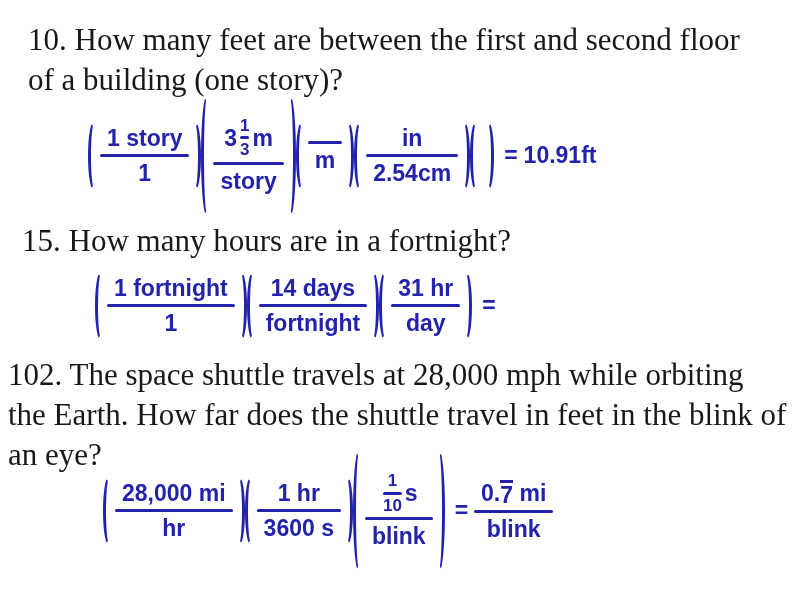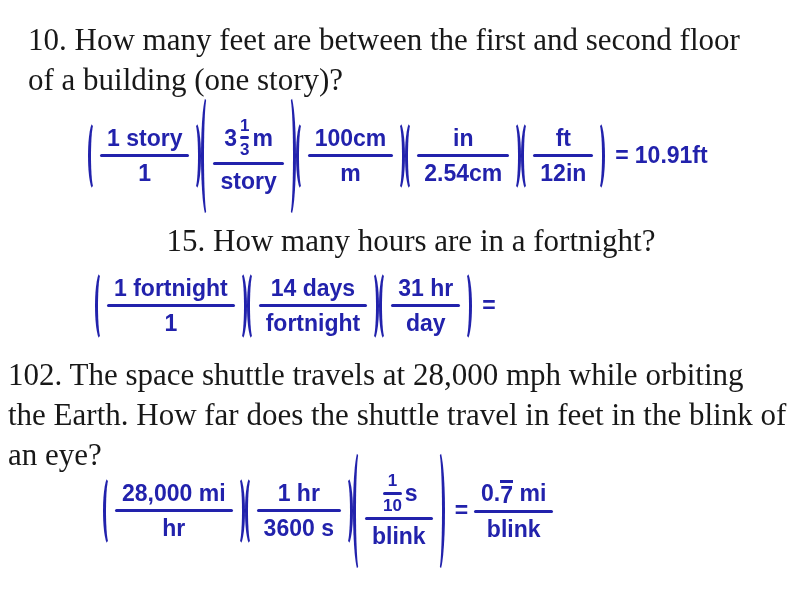--- a/index.html
+++ b/index.html
@@ -13,21 +13,21 @@
     width:800px;height:600px;background:var(--bg);
     position:relative;overflow:hidden;
   }
   
   .question{
     font-family:Liberation Serif, serif;
     font-size:31px;line-height:1.3;color:var(--ink);
     white-space:pre-line;
   }
   #q10{padding-top:20px;margin-left:28px;}
-  #q15{margin-top:4px;margin-left:22px;text-align:center;}
+  #q15{margin-top:4px;margin-left:22px;}
   #q102{margin-top:14px;margin-left:8px;}
   
   .equation{
     font-family:"Liberation Sans","DejaVu Sans",sans-serif;
     font-weight:700;color:var(--blue);font-size:23px;
     display:flex;align-items:center;
   }
   #eq1{margin-left:88px;margin-top:-6px;}
   #eq2{margin-left:95px;margin-top:10px;}
   #eq3{margin-left:103px;margin-top:-26px;}
@@ -99,44 +99,38 @@
           </span>
           <span class="bar"></span>
           <span class="den">story</span>
         </span>
         <span class="paren r h122"></span>
       </span>
 
       <span class="factor">
         <span class="paren l h70"></span>
         <span class="frac">
-          <span class="num">100cm</span>
           <span class="bar"></span>
           <span class="den">m</span>
         </span>
         <span class="paren r h70"></span>
       </span>
 
       <span class="factor">
         <span class="paren l h70"></span>
         <span class="frac">
           <span class="num">in</span>
           <span class="bar"></span>
           <span class="den">2.54cm</span>
         </span>
         <span class="paren r h70"></span>
       </span>
 
       <span class="factor">
         <span class="paren l h70"></span>
-        <span class="frac">
-          <span class="num">ft</span>
-          <span class="bar"></span>
-          <span class="den">12in</span>
-        </span>
         <span class="paren r h70"></span>
       </span>
 
       <span class="eq-sign">=</span>
       <span class="result">10.91ft</span>
     </div>
   </section>
 
   <section>
     <p class="question" id="q15">15. How many hours are in a fortnight?</p>

